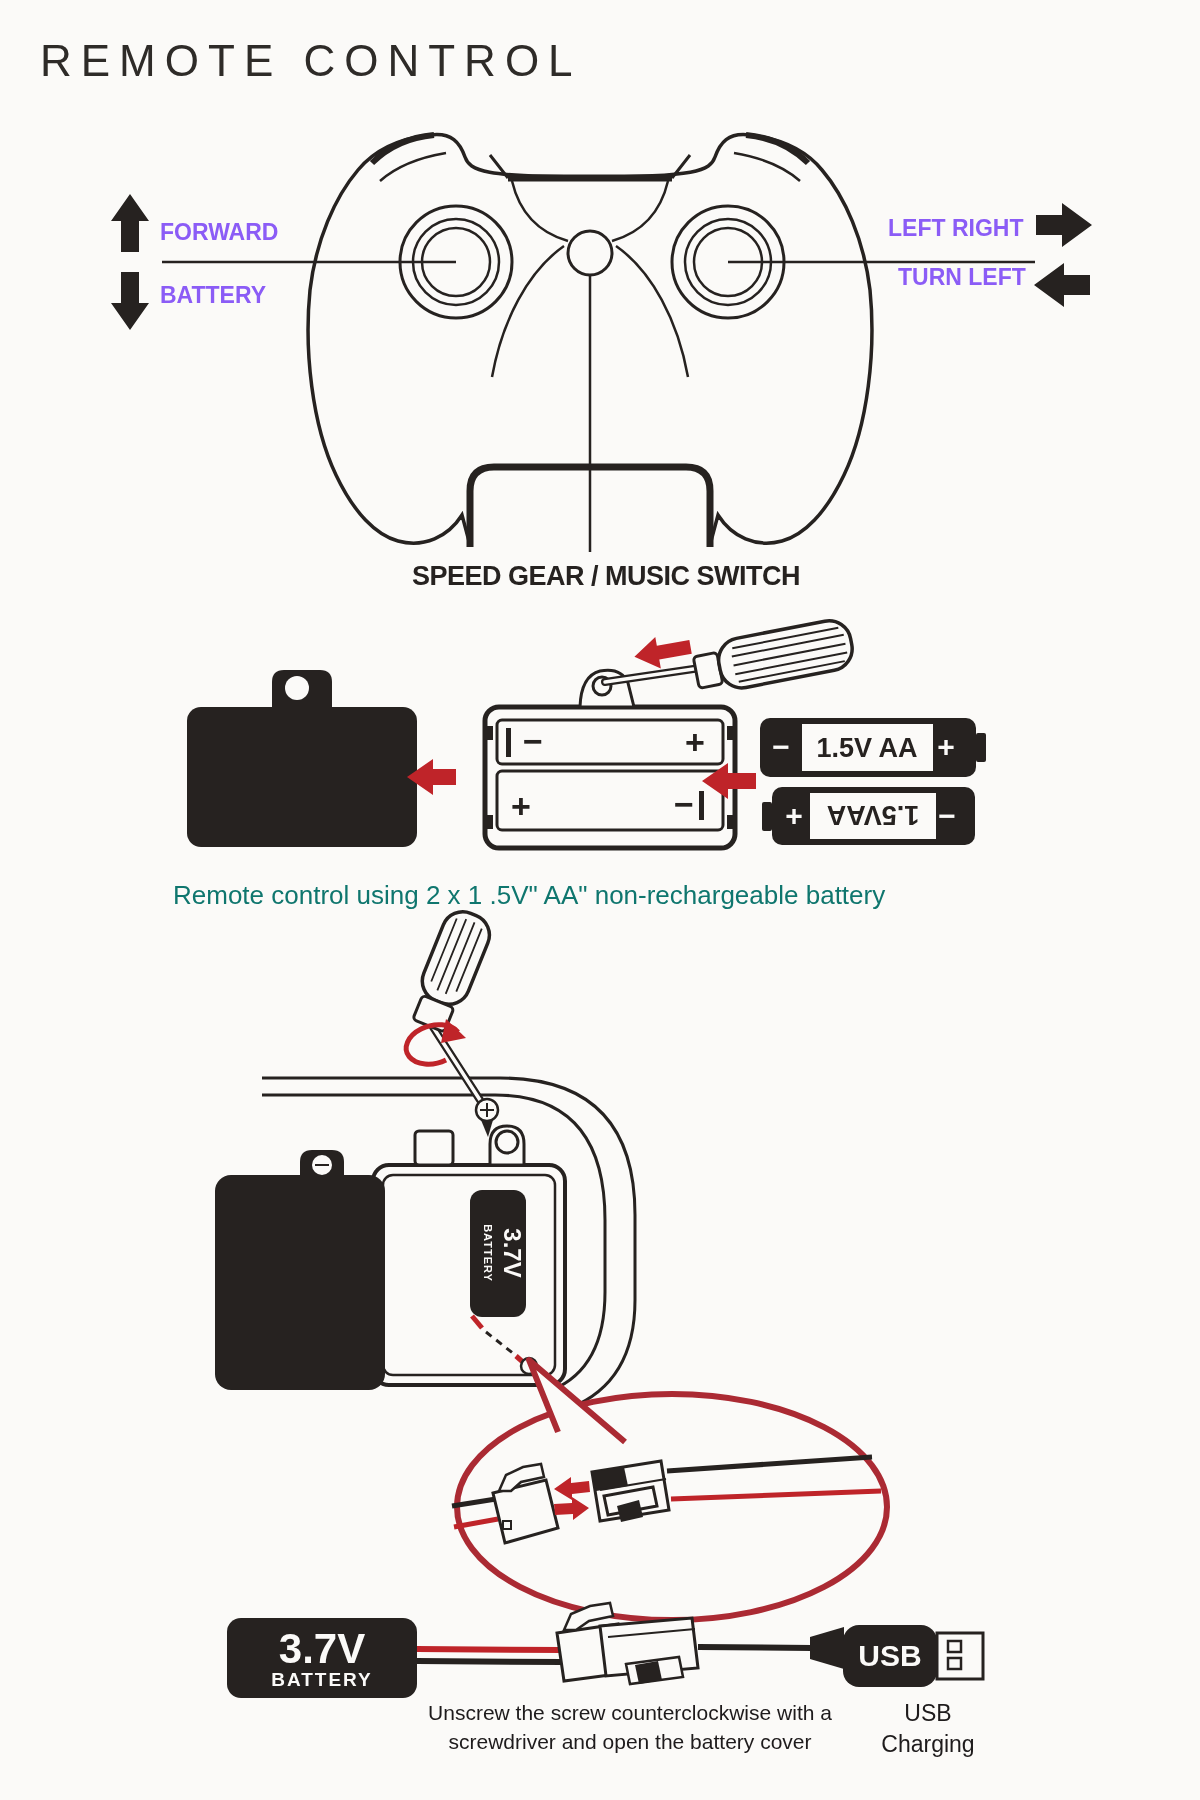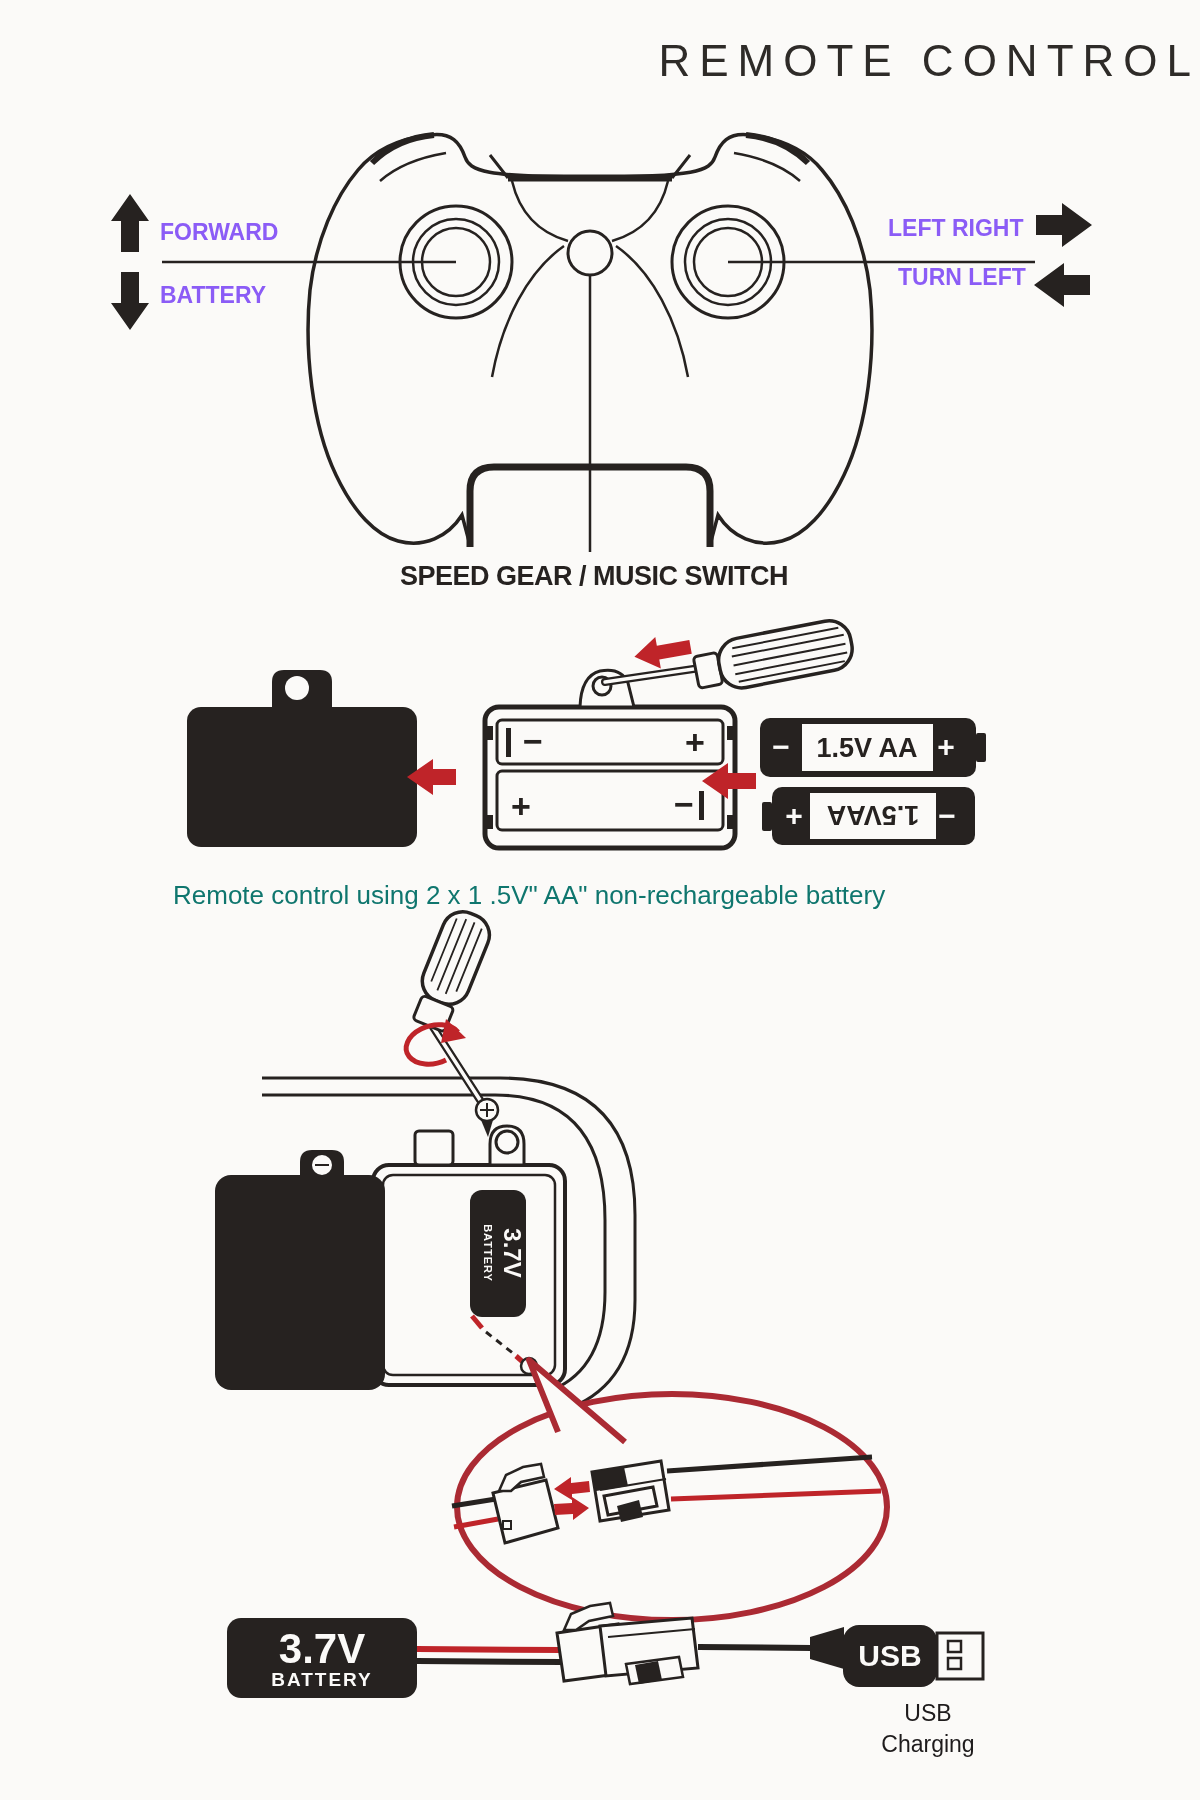--- a/index.html
+++ b/index.html
@@ -18,24 +18,24 @@
   
   .ln{stroke:var(--ink);fill:none}
   .wln{stroke:var(--paper);fill:none}
   .rln{stroke:var(--accent_red);fill:none}
   .fi{fill:var(--ink);stroke:none}
   .fr{fill:var(--accent_red);stroke:none}
   .fp{fill:var(--paper)}
   .svgtxt{font-family:"Liberation Sans",sans-serif;font-weight:bold;fill:var(--ink)}
   .wtxt{fill:var(--paper)}
 
-  .title{top:36px;left:40px;width:1160px;text-align:right;
+  .title{top:36px;left:40px;width:1160px;text-align:left;
     font-size:44px;font-weight:400;letter-spacing:9px;color:#2e2b28}
   .ctl-label{font-size:23px;font-weight:bold;color:#8b5cf6;white-space:nowrap}
-  .center-label{top:561px;left:400px;width:400px;text-align:left;
+  .center-label{top:561px;left:400px;width:400px;text-align:right;
     font-size:27px;font-weight:bold;letter-spacing:-0.5px}
   .caption-mid{top:880px;left:173px;font-size:26px;color:#0f766e;white-space:nowrap}
   .pack-label{top:1618px;left:227px;width:190px;height:80px;display:flex;
     flex-direction:column;align-items:center;justify-content:center;line-height:1}
   .pack-label .big{font-size:42px;font-weight:800;color:var(--paper)}
   .pack-label .small{font-size:19px;font-weight:bold;letter-spacing:2px;color:var(--paper)}
   .usb-plug-label{top:1625px;left:843px;width:94px;height:62px;display:flex;
     align-items:center;justify-content:center;font-size:30px;font-weight:bold;color:var(--paper)}
   .usb-charging{top:1698px;left:862px;width:132px;text-align:center;
     font-size:23px;line-height:1.35;color:#1e1b1c}
@@ -225,14 +225,18 @@
     <span class="small">BATTERY</span>
   </div>
 
   <div class="abs usb-plug-label">USB</div>
 
   <div class="abs usb-charging">
     <div>USB</div>
     <div>Charging</div>
   </div>
 
+  <div class="abs instruction">
+    <div>Unscrew the screw counterclockwise with a</div>
+    <div>screwdriver and open the battery cover</div>
+  </div>
 
 </div>
 
 </body></html>

